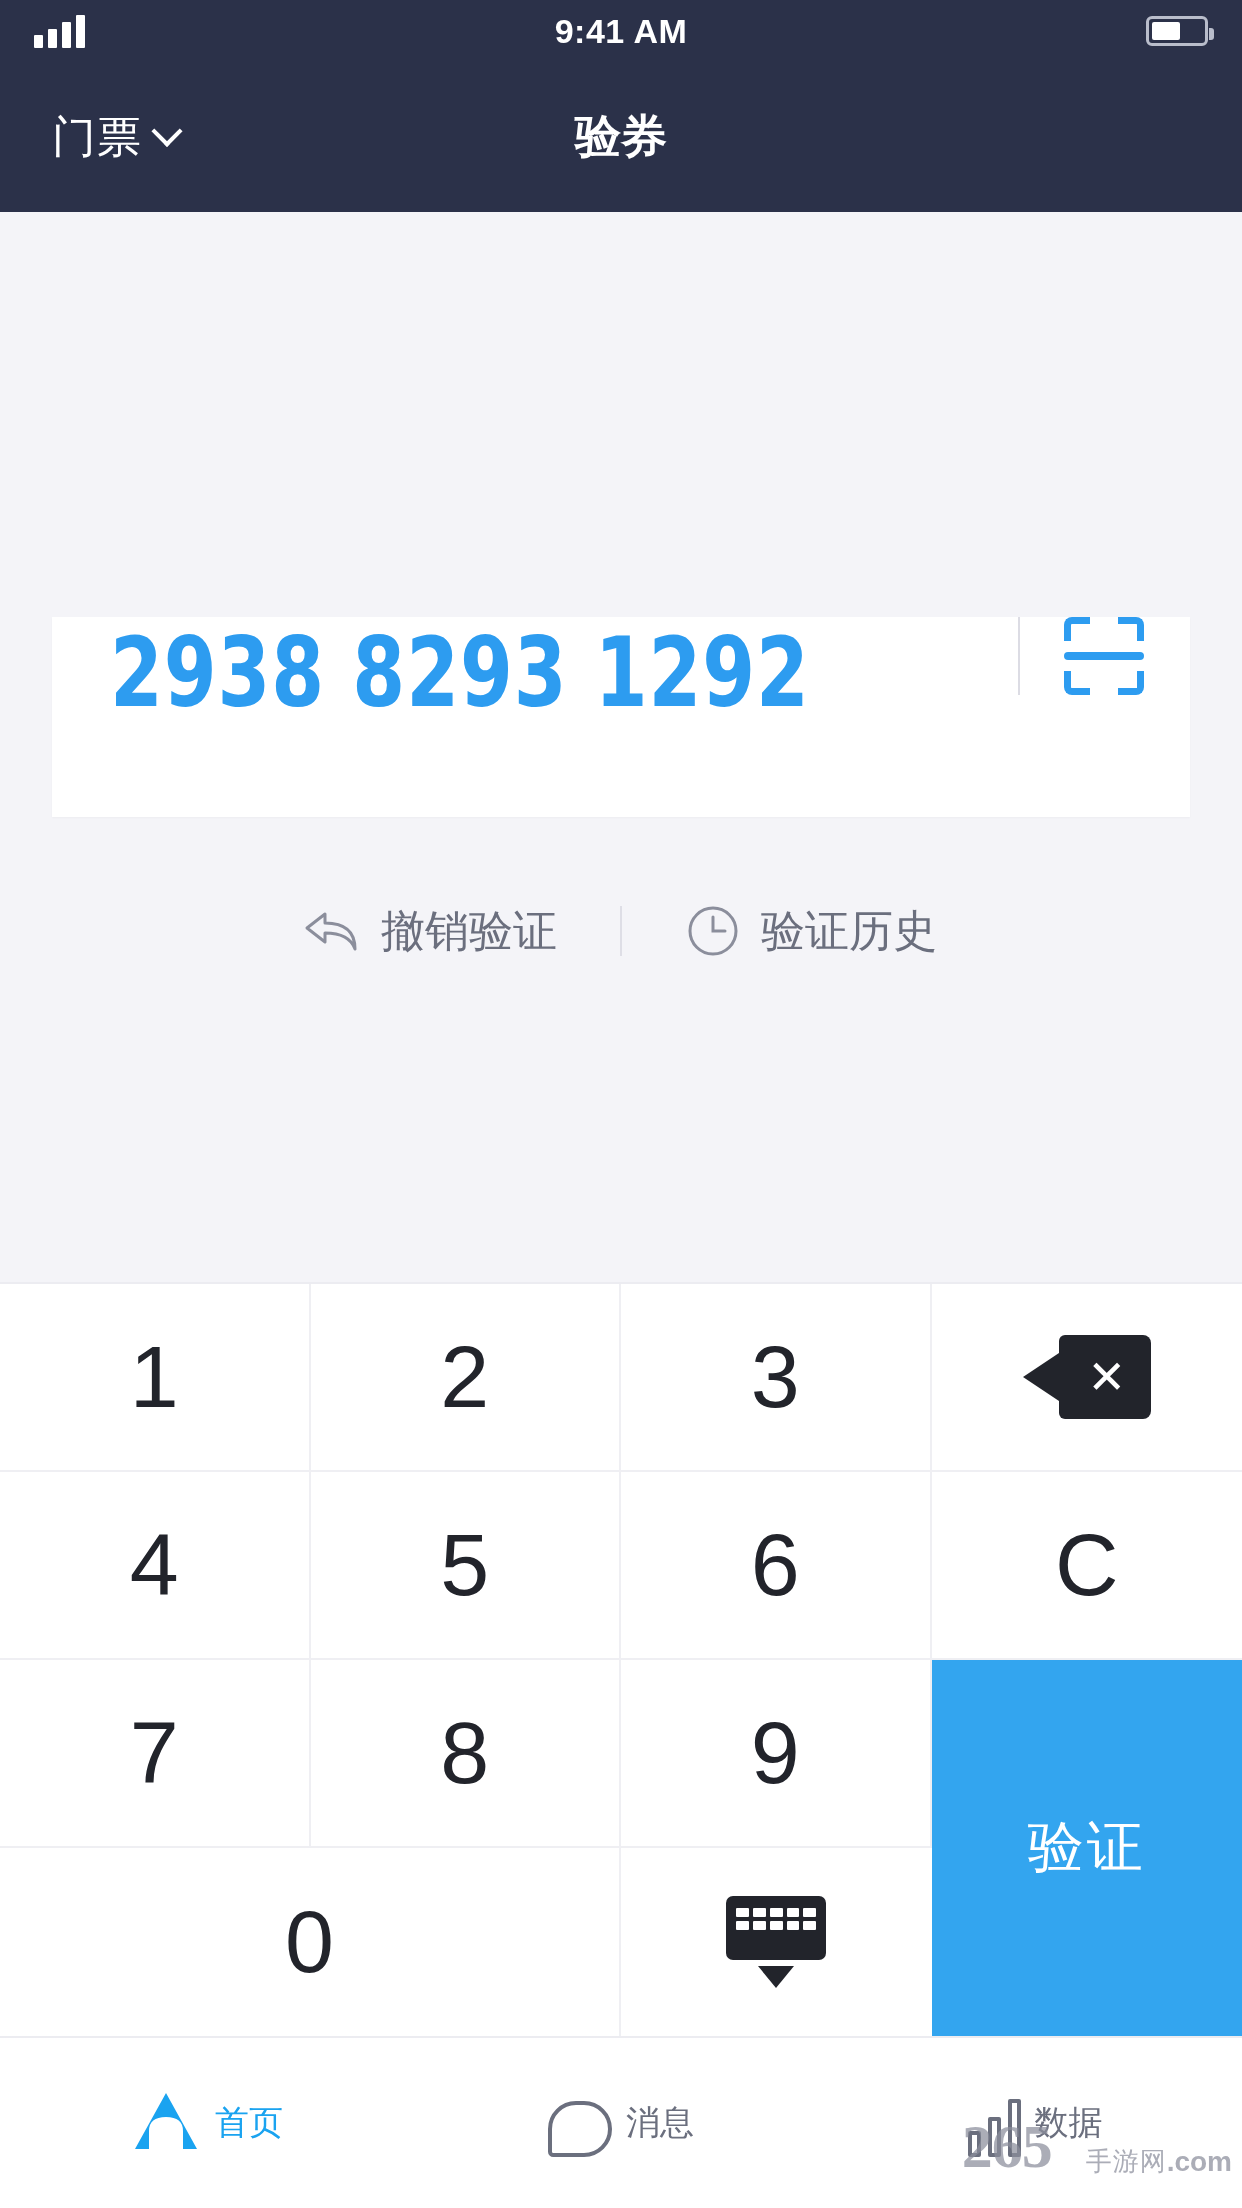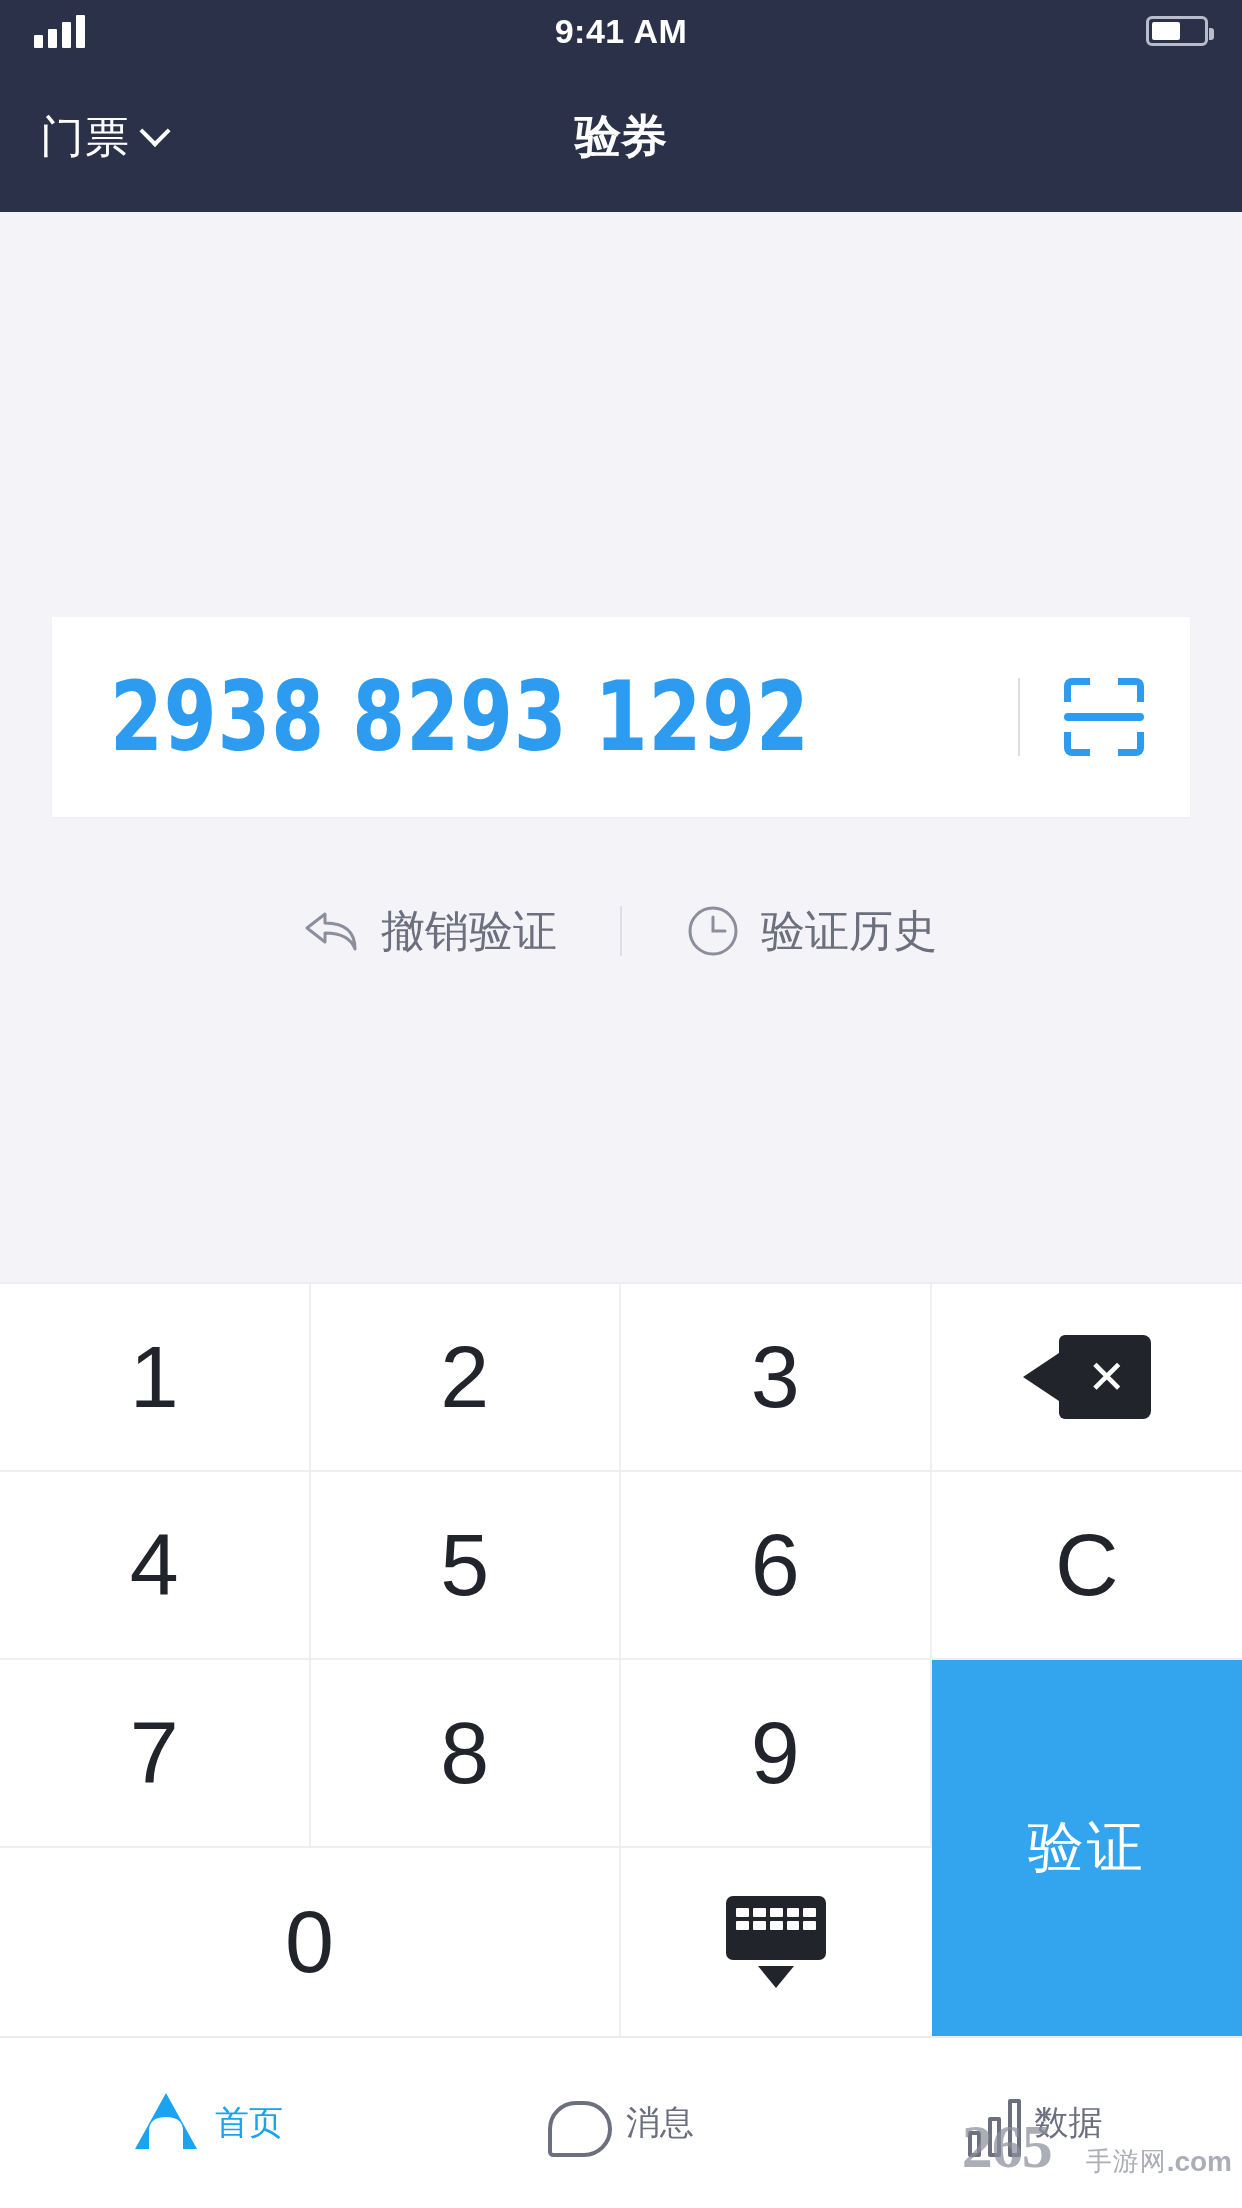--- a/index.html
+++ b/index.html
@@ -54,21 +54,21 @@
   
   .navbar {
     height:150px;
     background:#2b3149;
     position:relative;
     flex:0 0 150px;
     display:flex; align-items:center;
   }
   .nav-left {
     display:flex; align-items:center; gap:14px;
-    padding-left:40px;
+    padding-left:52px;
     color:#ffffff;
     z-index:2;
   }
   .nav-left .label { font-size:44px; letter-spacing:1px; }
   .chev {
     width:22px; height:22px;
     border-right:4px solid #ffffff; border-bottom:4px solid #ffffff;
     transform:rotate(45deg) translate(-4px,-4px);
   }
   .nav-title {
@@ -83,21 +83,21 @@
     flex:1 1 auto;
     background:#f4f4f8;
     display:flex; flex-direction:column;
     position:relative;
     min-height:0;
   }
   .code-card {
     margin:405px 52px 0 52px;
     height:200px;
     background:#ffffff;
-    display:flex; align-items:center;
+    display:flex; align-items:flex-start;
     padding:0 46px 0 58px;
     box-shadow:0 1px 2px rgba(0,0,0,0.03);
   }
   .code-text {
     flex:1 1 auto;
     color:#2d9cf0;
     font-size:96px;
     font-family:"Liberation Sans Narrow","DejaVu Sans Condensed","Liberation Sans",sans-serif;
     font-weight:bold;
     letter-spacing:1px;

